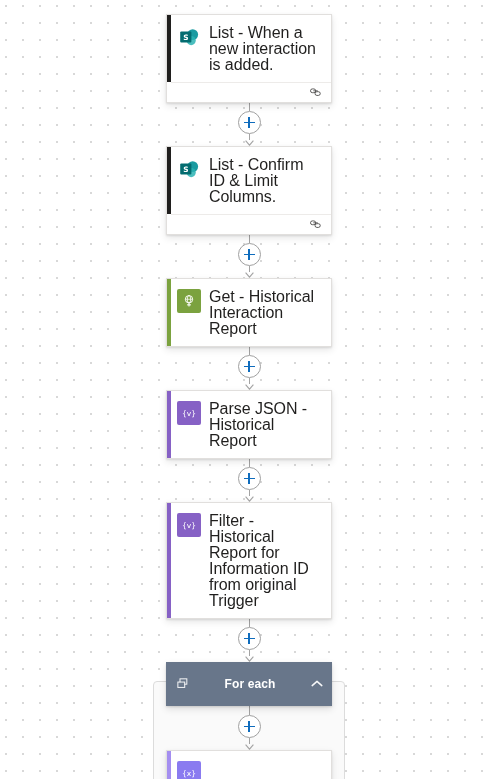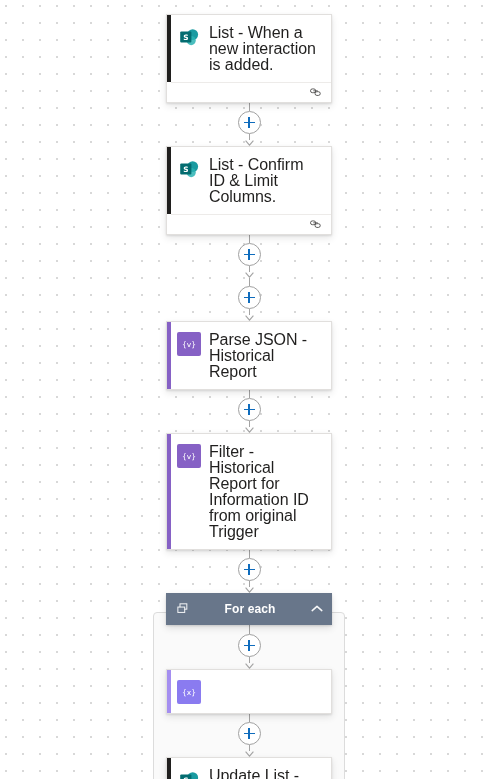--- a/index.html
+++ b/index.html
@@ -151,21 +151,21 @@
     bottom: 0;
     border: 1px solid #dcdcdc;
     border-radius: 4px;
     background: #fafafa;
     box-sizing: border-box;
   }
   .scope-header {
     position: relative;
     z-index: 4;
     width: 166px;
-    height: 32px;
+    height: 44px;
     margin: 0 auto;
     background: #68768a;
     display: flex;
     align-items: center;
     box-shadow: 0 0.6px 1.8px rgba(0,0,0,0.12), 0 3.2px 7.2px rgba(0,0,0,0.12);
     box-sizing: border-box;
     padding: 0 8px 0 10px;
   }
   .scope-header .loop-icon {
     width: 14px; height: 14px;
@@ -251,20 +251,35 @@
         </div>
       </div>
       <div class="conn" style="height: 8px;"></div>
       <div class="plus" title="Insert a new step"></div>
       <div class="conn" style="height: 6px;"></div>
       <span class="arrowhead">
         <svg width="9" height="6" viewBox="0 0 9 6">
           <path d="M0.6 0.6 L4.5 5.2 L8.4 0.6" fill="none" stroke="#a3a3a3" stroke-width="1.1"></path>
         </svg>
       </span>
+      <div class="card">
+        <div class="card-body">
+          <span class="accent" style="background:#7ba23f;"></span>
+          <span class="card-icon" style="background:#7ba23f;">
+            <svg width="14" height="14" viewBox="0 0 16 16">
+              <circle cx="8" cy="6" r="4.2" fill="none" stroke="#ffffff" stroke-width="1.1"></circle>
+              <ellipse cx="8" cy="6" rx="1.9" ry="4.2" fill="none" stroke="#ffffff" stroke-width="0.9"></ellipse>
+              <line x1="3.9" y1="6" x2="12.1" y2="6" stroke="#ffffff" stroke-width="0.9"></line>
+              <line x1="8" y1="10.2" x2="8" y2="14.2" stroke="#ffffff" stroke-width="1.2"></line>
+              <line x1="5.8" y1="12.4" x2="10.2" y2="12.4" stroke="#ffffff" stroke-width="1.2"></line>
+            </svg>
+          </span>
+          <span class="card-title">Get - Historical Interaction Report</span>
+        </div>
+      </div>
       <div class="conn" style="height: 8px;"></div>
       <div class="plus" title="Insert a new step"></div>
       <div class="conn" style="height: 6px;"></div>
       <span class="arrowhead">
         <svg width="9" height="6" viewBox="0 0 9 6">
           <path d="M0.6 0.6 L4.5 5.2 L8.4 0.6" fill="none" stroke="#a3a3a3" stroke-width="1.1"></path>
         </svg>
       </span>
       <div class="card">
         <div class="card-body">

